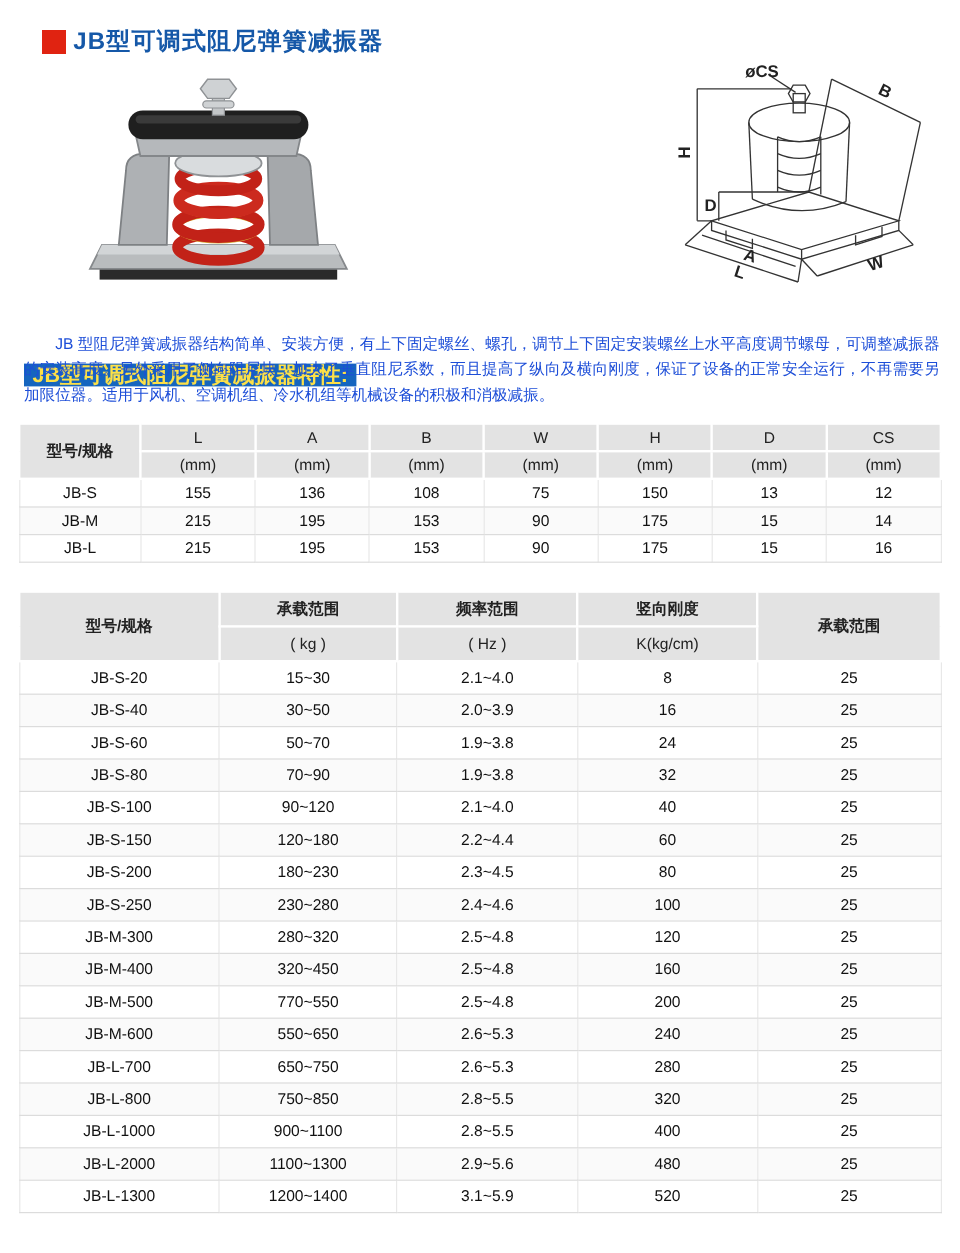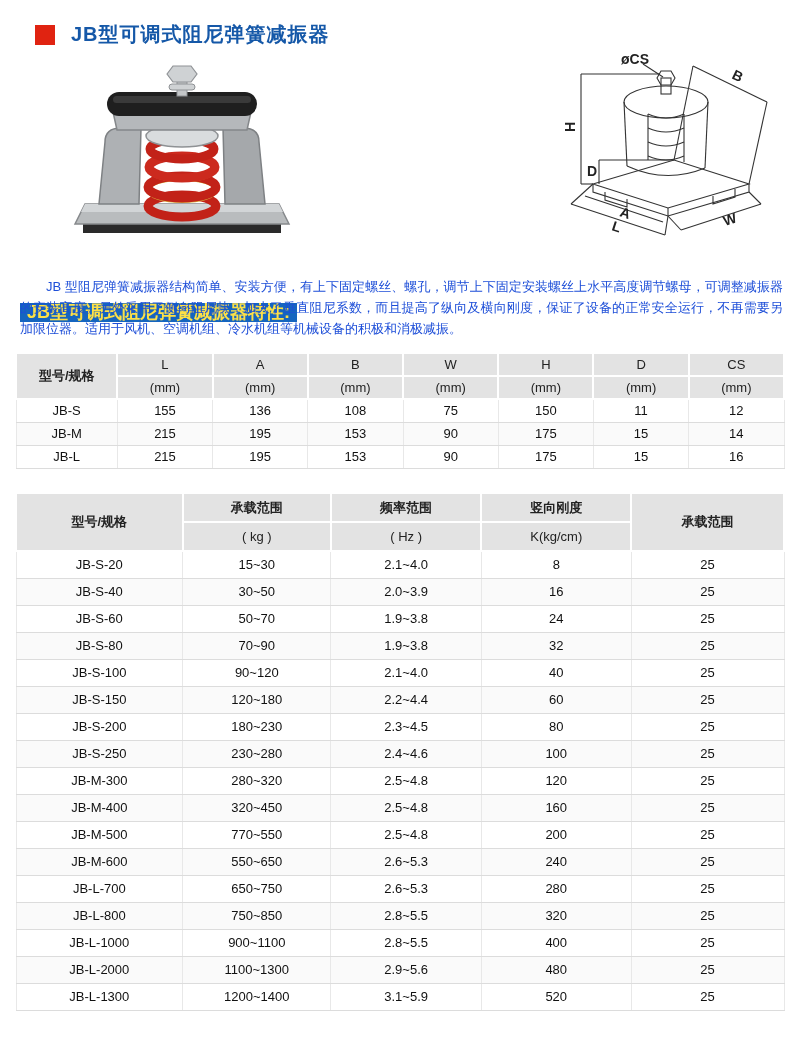--- a/index.html
+++ b/index.html
@@ -3,21 +3,21 @@
 <meta charset="utf-8">
 <style>
   * { box-sizing: border-box; }
   html,body { margin:0; padding:0; }
   body {
     width:800px; height:1044px; position:relative; overflow:hidden;
     background:#ffffff;
     font-family:"Liberation Sans","DejaVu Sans",sans-serif;
     color:#222;
   }
-  .title-row { position:absolute; top:21px; left:35px; display:flex; align-items:center; gap:16px; }
+  .title-row { position:absolute; top:21px; left:35px; display:flex; align-items:center; gap:6px; }
   .red-square { width:20px; height:20px; background:#e02311; flex:0 0 auto; }
   .title-text { font-size:20px; font-weight:bold; color:#1558a8; letter-spacing:1px; white-space:nowrap; }
 
   .photo-wrap { position:absolute; top:56px; left:55px; width:258px; height:198px; }
   .drawing-wrap { position:absolute; top:44px; left:535px; width:262px; height:200px; }
 
   .feature-banner {
     position:absolute; top:255px; left:20px;
     background:#1565bf; color:#fde047; font-size:18px; font-weight:bold;
     padding:2px 7px; line-height:15px; white-space:nowrap;margin-top:48px;
@@ -195,21 +195,21 @@
     </tr>
   </thead>
   <tbody>
       <tr>
         <td>JB-S</td>
         <td>155</td>
         <td>136</td>
         <td>108</td>
         <td>75</td>
         <td>150</td>
-        <td>11</td>
+        <td>13</td>
         <td>12</td>
       </tr>
       <tr>
         <td>JB-M</td>
         <td>215</td>
         <td>195</td>
         <td>153</td>
         <td>90</td>
         <td>175</td>
         <td>15</td>

